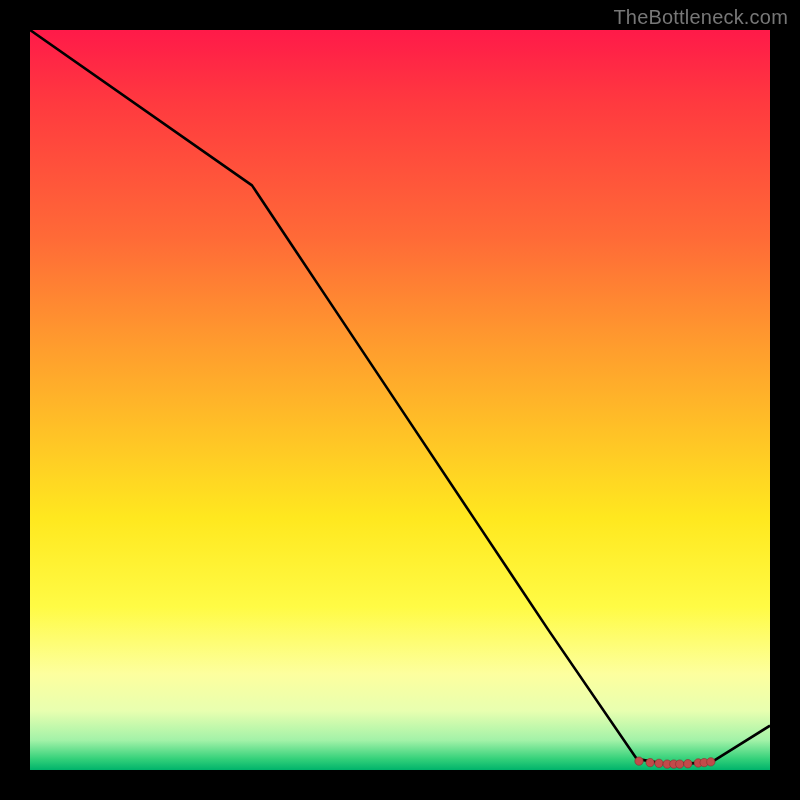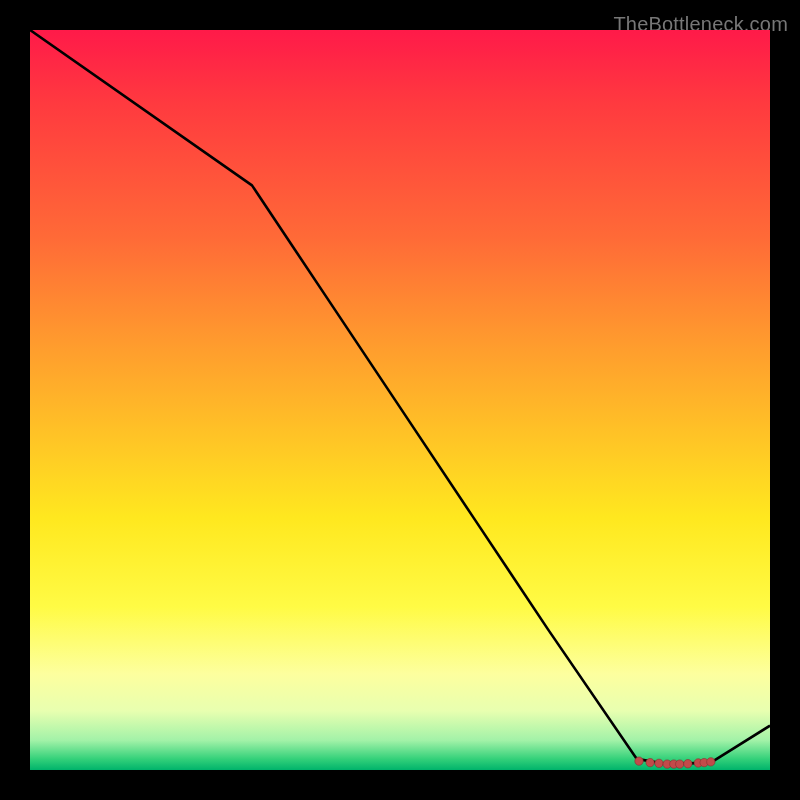--- a/index.html
+++ b/index.html
@@ -11,21 +11,21 @@
     font-family: Arial, Helvetica, sans-serif;
   }
   .wrap {
     position: absolute;
     top: 0; left: 0;
     width: 800px;
     height: 800px;
   }
   .attribution {
     position: absolute;
-    top: 13px;
+    top: 6px;
     right: 12px;
     color: #777;
     font-size: 20px;
     font-weight: 500;
     letter-spacing: 0.2px;
   }
   .plot-frame {
     position: absolute;
     left: 30px;
     top: 30px;

